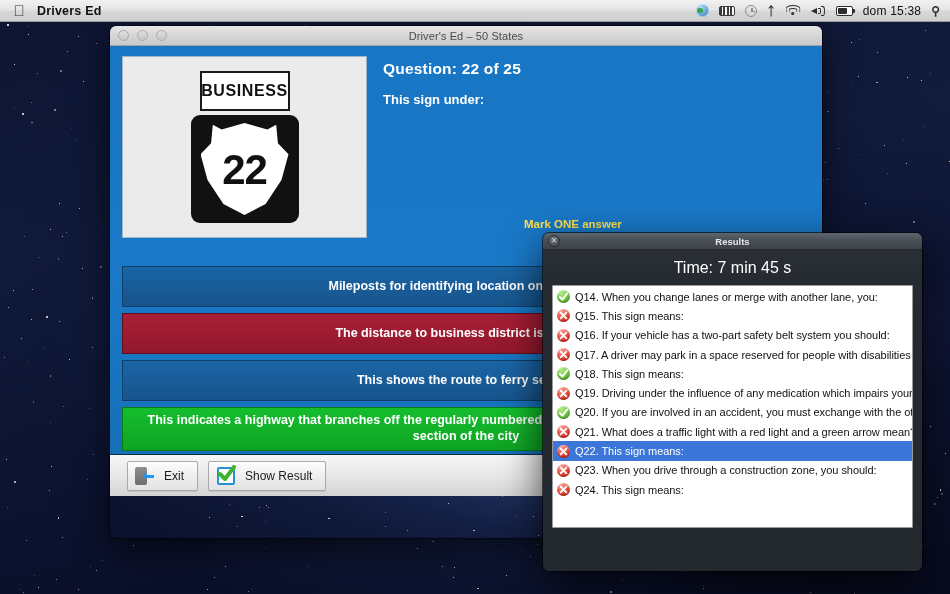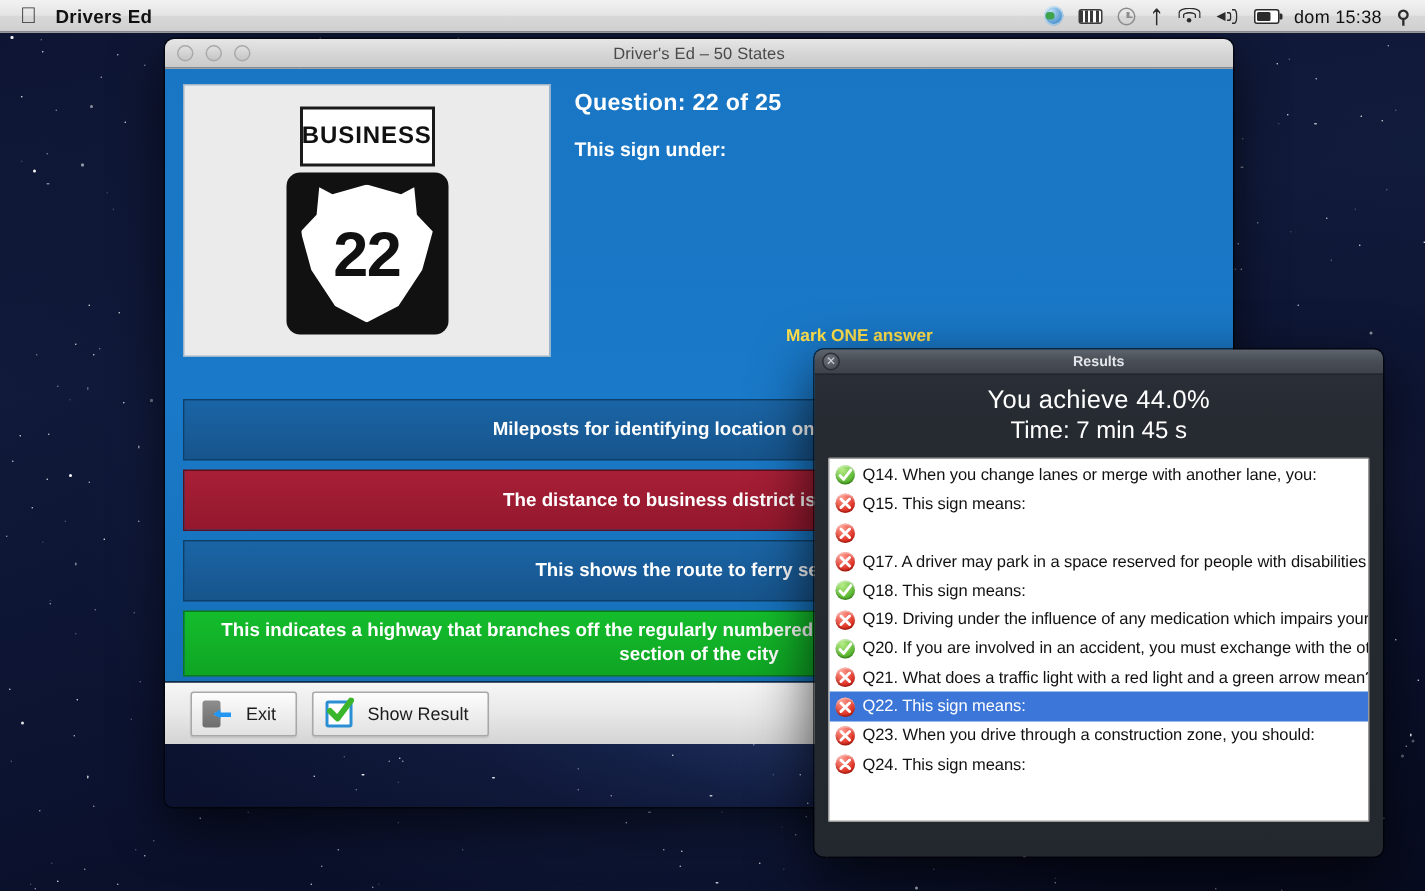--- a/index.html
+++ b/index.html
@@ -906,21 +906,20 @@
     </div>
   </div>
 </div>
 
 <div id="dlg">
   <div id="dlg-title">
     <div id="dlg-close">✕</div>
     <div class="tt">Results</div>
   </div>
   <div class="hdr">
-    <div class="h1">You achieve 44.0%</div>
     <div class="h3">Time: 7 min 45 s</div>
   </div>
   <div id="dlg-list">
       <div class="qrow">
         <span class="mark ok">
           <svg width="13" height="13" viewBox="0 0 13 13">
             <path d="M3 7 L5.4 9.6 L10.2 3.4" stroke="#ffffff" stroke-width="1.9" fill="none" stroke-linecap="round" stroke-linejoin="round"></path>
           </svg>
         </span>
         <span>Q14. When you change lanes or merge with another lane, you:</span>
@@ -932,20 +931,21 @@
           </svg>
         </span>
         <span>Q15. This sign means:</span>
       </div>
       <div class="qrow">
         <span class="mark bad">
           <svg width="13" height="13" viewBox="0 0 13 13">
             <path d="M3.6 3.6 L9.4 9.4 M9.4 3.6 L3.6 9.4" stroke="#ffffff" stroke-width="1.9" fill="none" stroke-linecap="round"></path>
           </svg>
         </span>
+        <span>Q16. If your vehicle has a two-part safety belt system you should:</span>
       </div>
       <div class="qrow">
         <span class="mark bad">
           <svg width="13" height="13" viewBox="0 0 13 13">
             <path d="M3.6 3.6 L9.4 9.4 M9.4 3.6 L3.6 9.4" stroke="#ffffff" stroke-width="1.9" fill="none" stroke-linecap="round"></path>
           </svg>
         </span>
         <span>Q17. A driver may park in a space reserved for people with disabilities if the</span>
       </div>
       <div class="qrow">

